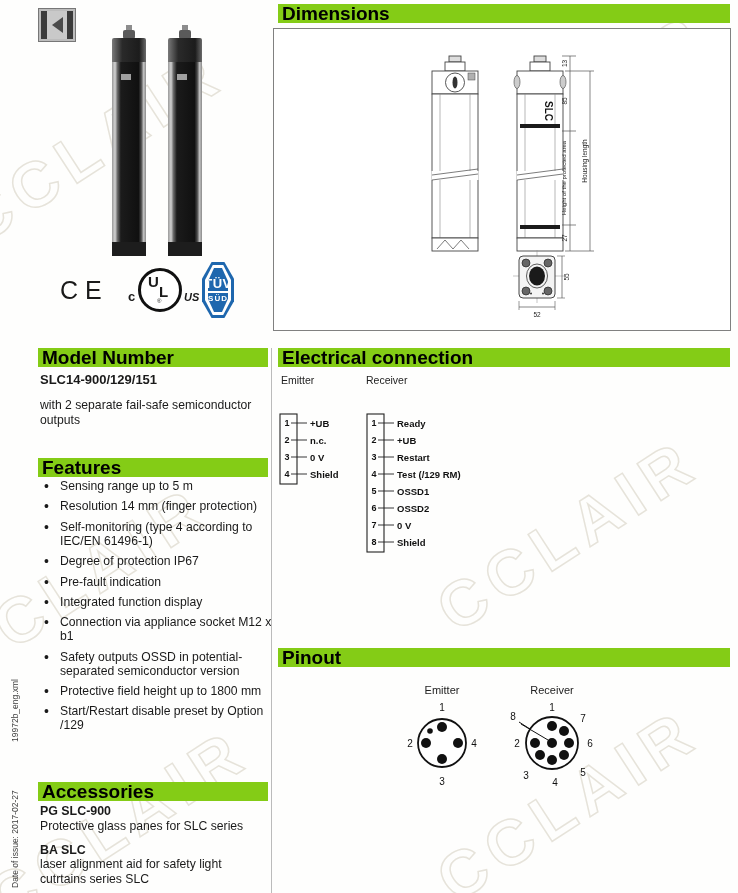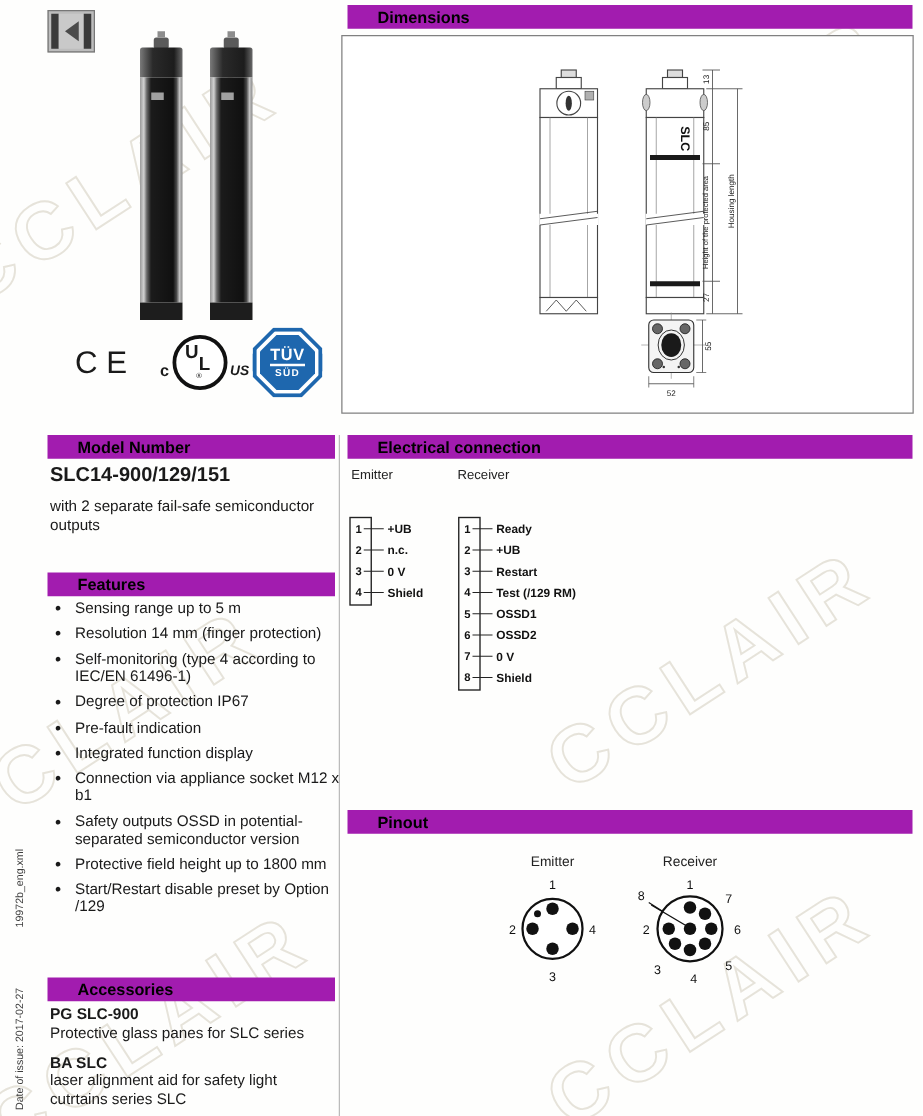--- a/index.html
+++ b/index.html
@@ -5,22 +5,22 @@
   html,body{margin:0;padding:0;background:#ffffff;}
   #page{position:relative;width:738px;height:893px;background:#fefefd;overflow:hidden;
         font-family:"Liberation Sans",sans-serif;color:#1a1a1a;}
   
   .wm{position:absolute;font-size:64px;font-weight:bold;letter-spacing:9px;
       color:transparent;-webkit-text-stroke:1.5px #e6e3da;transform:rotate(-33deg);
       white-space:nowrap;pointer-events:none;z-index:0;}
   @supports not (-webkit-text-stroke:1px #000){.wm{color:#edebe4;}}
   .z{position:absolute;z-index:1;}
   
-  .hdr{position:absolute;z-index:1;background:#a21caf;color:#000;font-weight:bold;
-       font-size:13px;line-height:19px;height:19px;padding-left:24px;box-sizing:border-box;}
+  .hdr{position:absolute;z-index:1;background:#84cc16;color:#000;font-weight:bold;
+       font-size:19px;line-height:19px;height:19px;padding-left:4px;box-sizing:border-box;}
   .hdr-left{left:38px;width:230px;}
   .hdr-right{left:278px;width:452px;}
   
   #back{left:38px;top:8px;width:38px;height:34px;border:1px solid #777;background:#bdbdbd;
         display:flex;padding:2px;box-sizing:border-box;cursor:pointer;}
   #back .bar{width:6px;background:#3a3a3a;}
   #back .mid{flex:1;background:#c9c9c9;display:flex;align-items:center;justify-content:center;}
   #back .tri{width:0;height:0;border-top:8px solid transparent;border-bottom:8px solid transparent;
              border-right:11px solid #4a4a4a;}
   
@@ -35,30 +35,30 @@
   .tower .cap-bot{position:absolute;bottom:0;left:0;right:0;height:14px;background:#1d1d1d;}
   
   #ce{left:60px;top:276px;font-size:25px;letter-spacing:7px;font-weight:400;}
   #ul{left:138px;top:268px;width:38px;height:38px;border:3px solid #111;border-radius:50%;background:#fff;}
   #ul .u{position:absolute;left:7px;top:2px;font-size:15px;font-weight:bold;}
   #ul .l{position:absolute;left:18px;top:12px;font-size:15px;font-weight:bold;}
   #ul .reg{position:absolute;left:16px;top:27px;font-size:6px;}
   #ul .c{position:absolute;left:-13px;top:18px;font-size:13px;font-weight:bold;}
   #ul .us{position:absolute;left:43px;top:20px;font-size:11px;font-weight:bold;font-style:italic;}
   .oct{clip-path:polygon(30% 0,70% 0,100% 30%,100% 70%,70% 100%,30% 100%,0 70%,0 30%);}
-  #tuv{left:202px;top:262px;width:56px;height:56px;background:#1e67ae;}
+  #tuv{left:202px;top:262px;width:32px;height:56px;background:#1e67ae;}
   #tuv .tab{position:absolute;top:21px;width:5px;height:14px;background:#1e67ae;}
   #tuv .tab.lft{left:-4px;} #tuv .tab.rgt{right:-4px;}
   #tuv .w{position:absolute;inset:3px;background:#fff;}
   #tuv .i{position:absolute;inset:3px;background:#1e67ae;display:flex;flex-direction:column;
           align-items:center;justify-content:center;color:#fff;}
   #tuv .t1{font-size:13px;font-weight:bold;border-bottom:2px solid #fff;line-height:1.05;letter-spacing:.5px;}
   #tuv .t2{font-size:8px;font-weight:bold;margin-top:1px;letter-spacing:1px;}
   
-  #model-number{left:40px;top:372px;font-size:16px;font-weight:bold;}
+  #model-number{left:40px;top:372px;font-size:13px;font-weight:bold;}
   #model-desc{left:40px;top:398px;width:228px;font-size:12.2px;line-height:1.25;}
   #features-list{left:38px;top:480px;width:234px;}
   #features-list ul{margin:0;padding:0;list-style:none;}
   #features-list li{position:relative;padding-left:22px;font-size:12.2px;line-height:1.14;margin-bottom:6.5px;}
   #features-list li::before{content:"\2022";position:absolute;left:6px;top:-1px;font-size:14px;}
   #acc-list{left:40px;top:804px;width:218px;}
   .acc-item{margin-bottom:9px;}
   .acc-name{font-size:12.4px;font-weight:bold;line-height:1.2;}
   .acc-desc{font-size:12.2px;line-height:1.2;}
   

